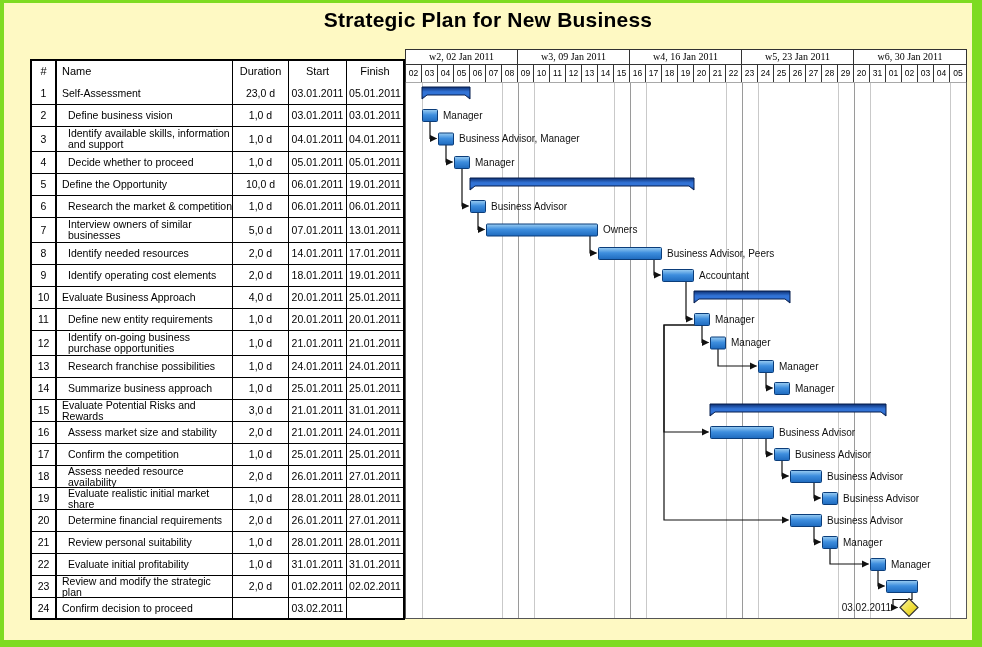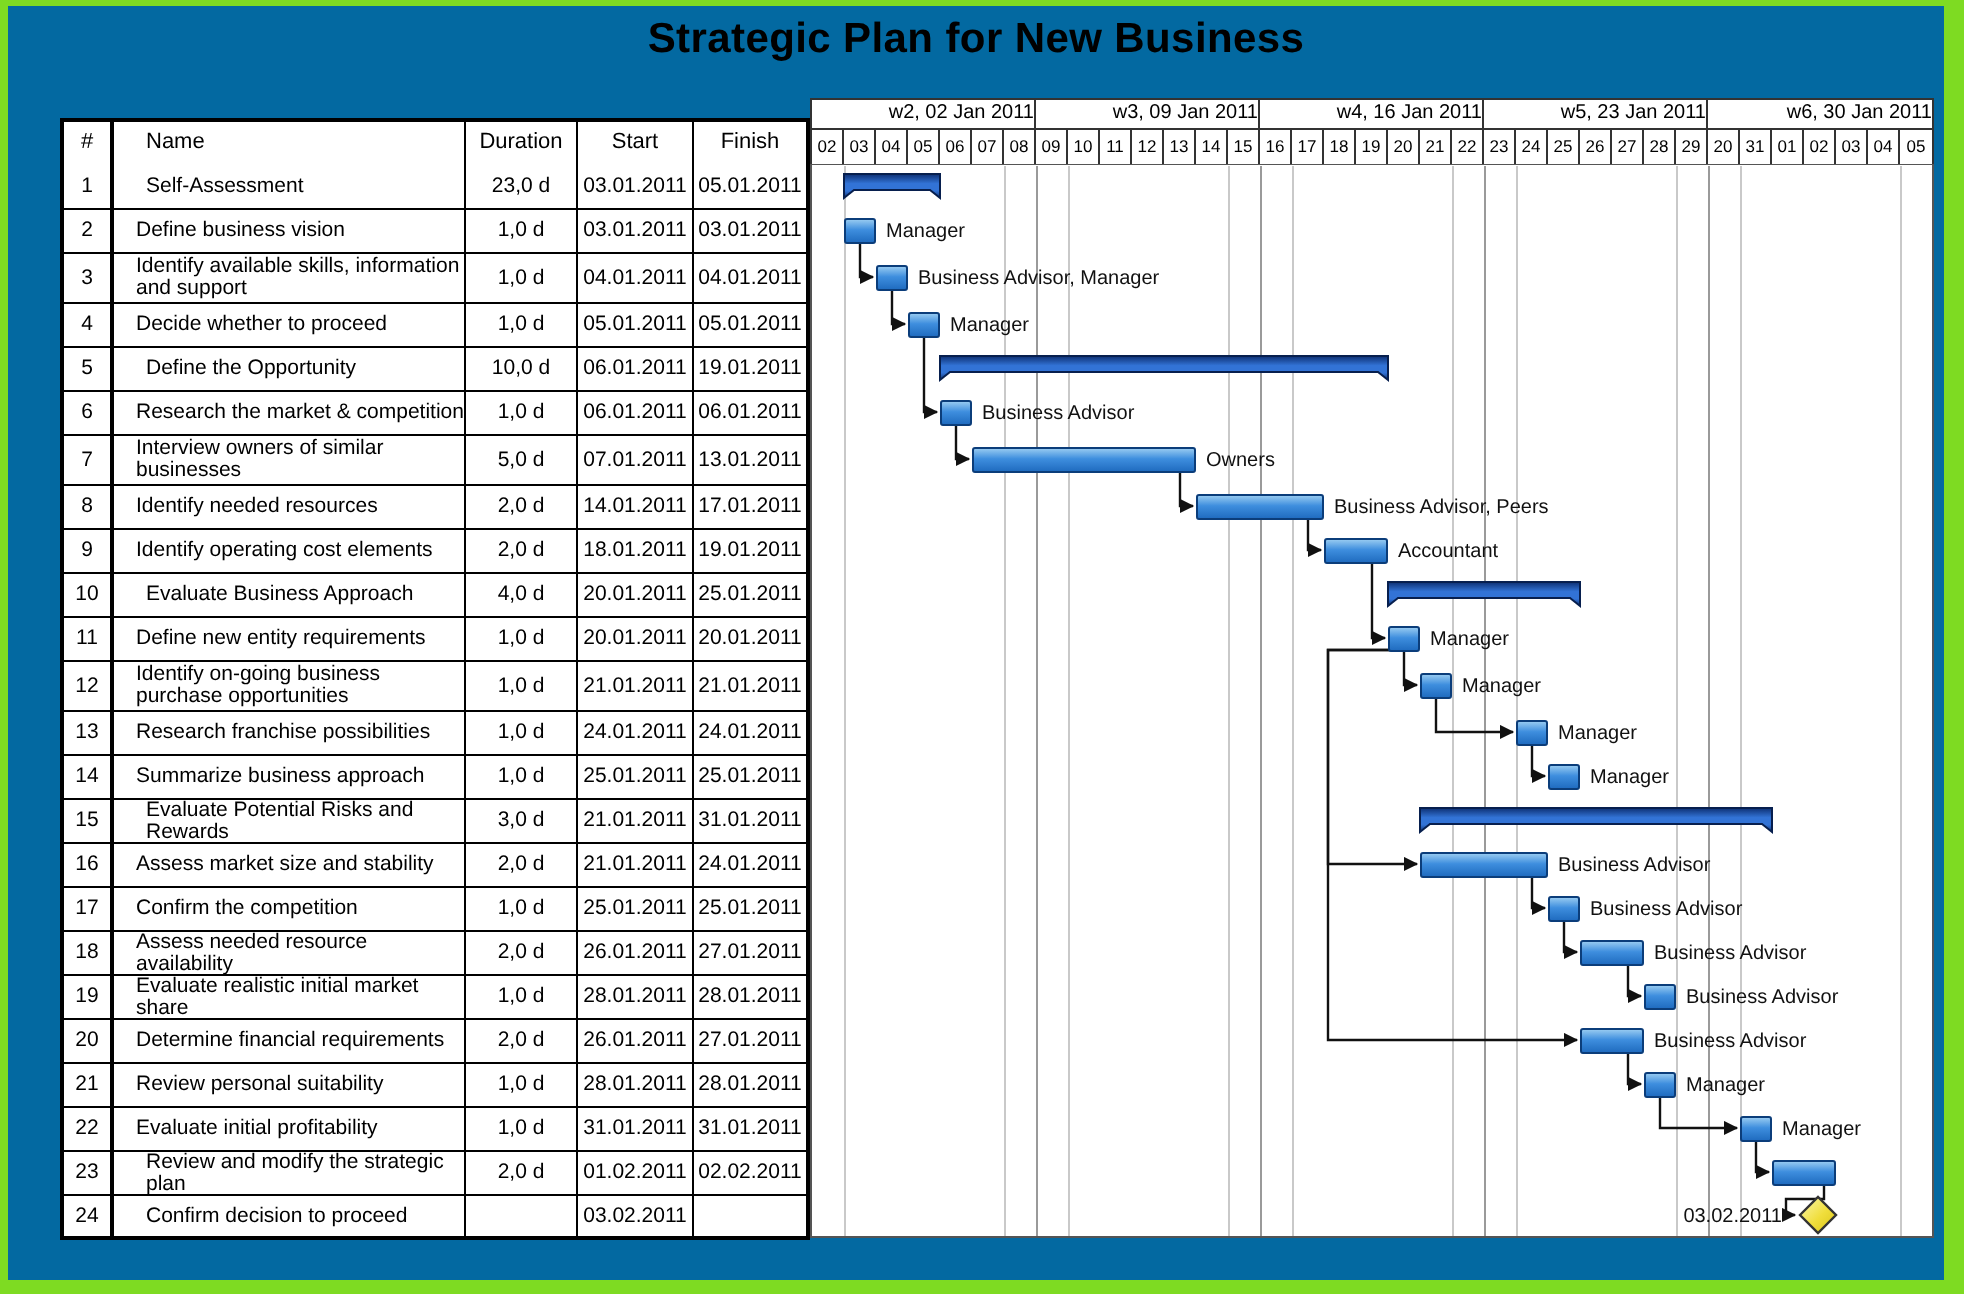--- a/index.html
+++ b/index.html
@@ -2,54 +2,54 @@
 <html><head>
 <meta charset="utf-8">
 <style>
   html,body{margin:0;padding:0;}
   body{
     width:982px;height:647px;position:relative;overflow:hidden;
     background:#7EDB22;
     font-family:"Liberation Sans",sans-serif;
     -webkit-font-smoothing:antialiased;
   }
-  .paper{position:absolute;left:4px;top:3px;width:968px;height:637px;background:#0369a1;}
+  .paper{position:absolute;left:4px;top:3px;width:968px;height:637px;background:#fef9c3;}
   .title{
     position:absolute;top:5px;left:0;width:100%;text-align:center;
     font-size:21px;font-weight:600;color:#000;letter-spacing:.2px;
   }
   
   .tbl{
     position:absolute;left:26px;top:56px;width:375px;
     border:2px solid #000;box-sizing:border-box;background:#fff;
   }
   .trow{display:flex;box-sizing:border-box;border-top:1px solid #000;}
   .trow:first-child{border-top:none;}
   .tcell{
     box-sizing:border-box;border-right:1px solid #000;
     display:flex;align-items:center;justify-content:center;
     font-size:10.5px;line-height:11px;color:#000;overflow:hidden;
   }
   .c-num{width:25px;border-right-width:2px;}
-  .c-name{width:176px;justify-content:flex-start;padding-left:16px;text-align:left;}
+  .c-name{width:176px;justify-content:flex-start;padding-left:5px;text-align:left;}
   .c-name.ind{padding-left:11px;}
   .c-dur{width:56px;}
   .c-start{width:58px;}
   .c-fin{flex:1;border-right:none;}
   .thead .tcell{font-size:11px;}
   
   .ghead{
     position:absolute;left:401px;top:46px;width:562px;box-sizing:border-box;
     border:1px solid #333;background:#fff;
   }
   .gweeks,.gdays{display:flex;}
   .wk{
     box-sizing:border-box;width:112px;height:15px;line-height:14px;
     border-right:1px solid #333;border-bottom:1px solid #333;
-    font-size:10px;text-align:right;color:#000;
+    font-size:10px;text-align:center;color:#000;font-family:Liberation Serif, serif;
   }
   .wk:last-child{border-right:none;}
   .dy{
     box-sizing:border-box;width:16px;height:17px;line-height:16px;
     border-right:1px solid #333;font-size:8.5px;text-align:center;color:#000;
   }
   .dy:last-child{border-right:none;}
   
   .gbody{position:absolute;left:401px;top:79px;}
   svg text{font-family:"Liberation Sans",sans-serif;}

